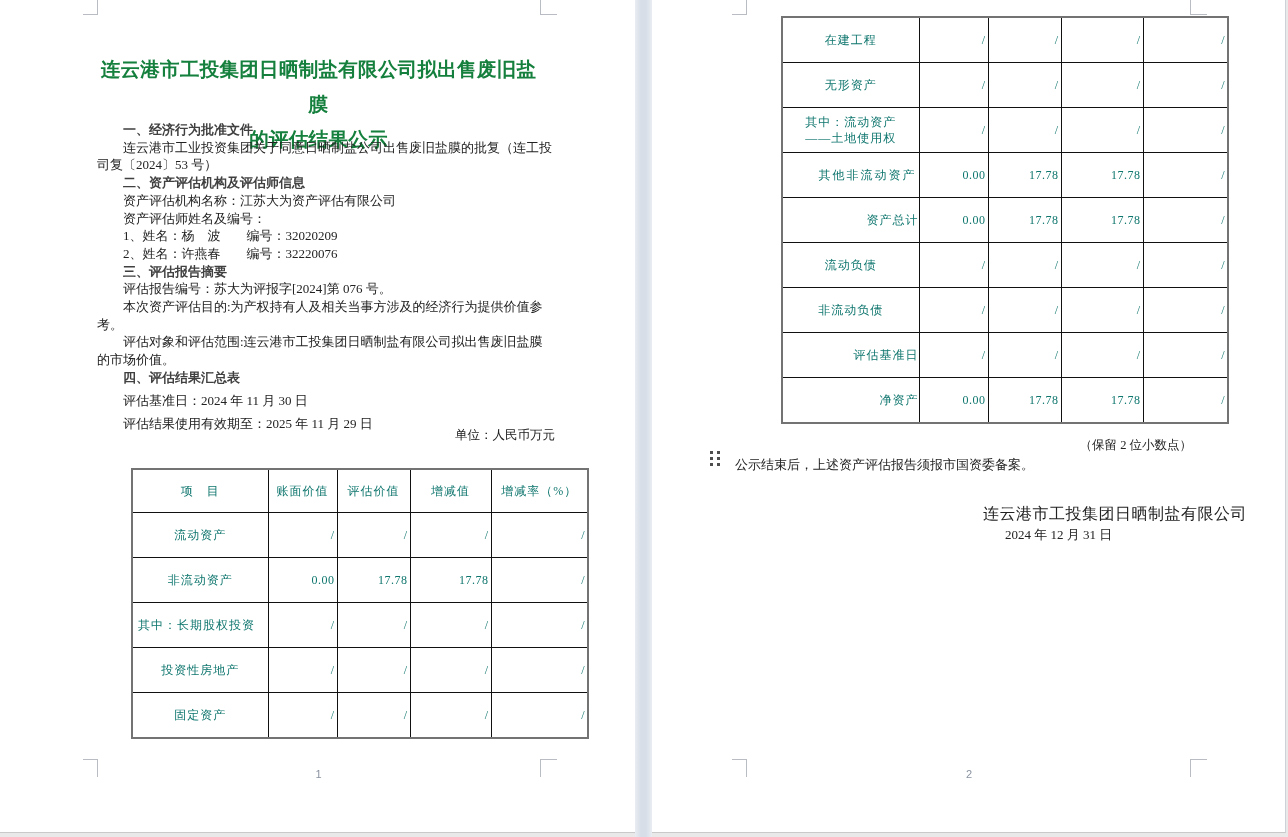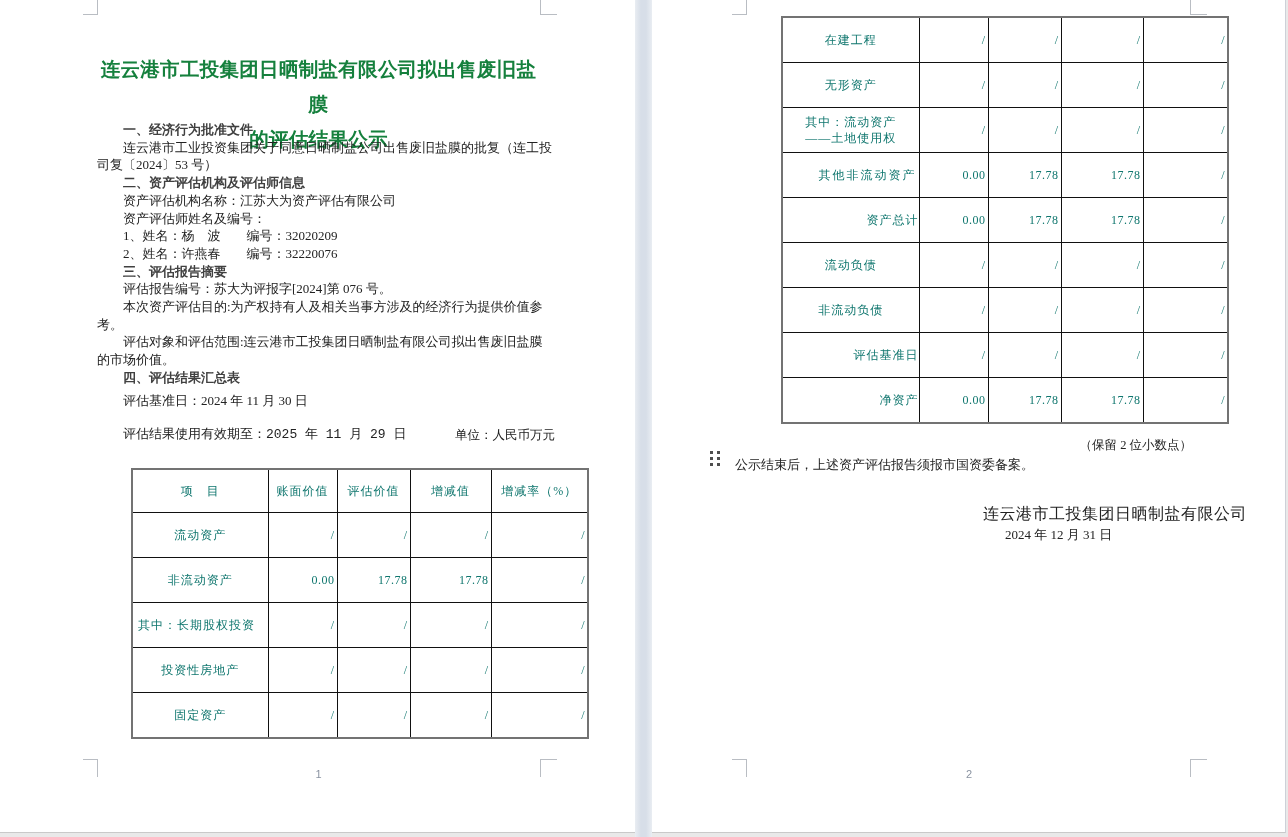--- a/index.html
+++ b/index.html
@@ -87,21 +87,21 @@
       <div class="line ind">1、姓名：杨　波　　编号：32020209</div>
       <div class="line ind">2、姓名：许燕春　　编号：32220076</div>
       <div class="line b ind">三、评估报告摘要</div>
       <div class="line ind">评估报告编号：苏大为评报字[2024]第 076 号。</div>
       <div class="line ind">本次资产评估目的:为产权持有人及相关当事方涉及的经济行为提供价值参</div>
       <div class="line">考。</div>
       <div class="line ind">评估对象和评估范围:连云港市工投集团日晒制盐有限公司拟出售废旧盐膜</div>
       <div class="line">的市场价值。</div>
       <div class="line b ind">四、评估结果汇总表</div>
       <div class="line ind" style="margin-top: 5px;">评估基准日：2024 年 11 月 30 日</div>
-      <div class="line ind" style="margin-top: 17px; font-family: Liberation Mono, monospace;">评估结果使用有效期至：2025 年 11 月 29 日</div>
+      <div class="line ind" style="margin-top: 6px;">评估结果使用有效期至：2025 年 11 月 29 日</div>
     </div>
 
   <div class="unit-label">单位：人民币万元</div>
 
   <table id="table1">
     <colgroup>
       <col style="width:136px">
         <col style="width:69px">
         <col style="width:73px">
       <col style="width:81px">

